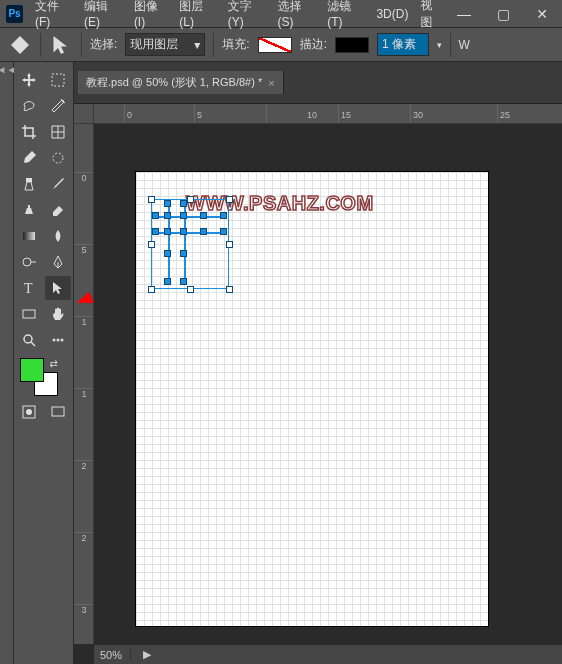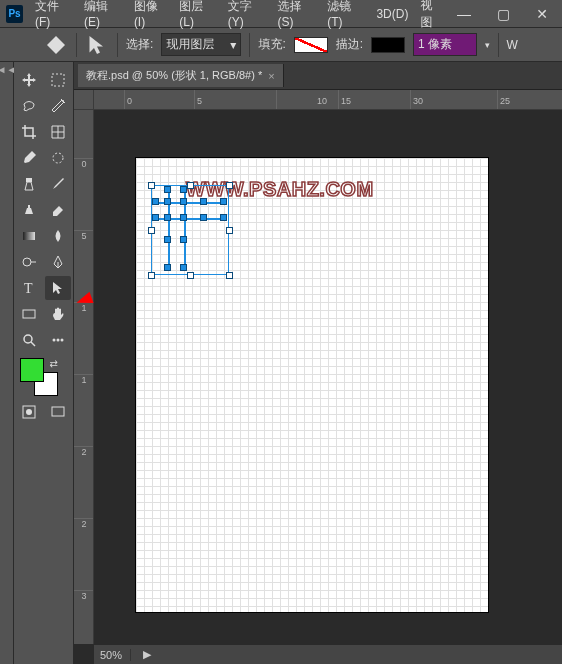--- a/index.html
+++ b/index.html
@@ -3,46 +3,46 @@
 <meta charset="utf-8">
 <style>
 * { box-sizing: border-box; margin: 0; padding: 0; user-select: none; }
 body { width: 562px; height: 664px; background: #535353; font-family: "Microsoft YaHei", Arial, sans-serif; font-size: 12px; color: #ddd; overflow: hidden; }
 .titlebar { height: 28px; background: #535353; display: flex; align-items: center; padding: 0 6px; border-bottom: 1px solid #2a2a2a; }
 .titlebar .ps-logo { width: 18px; height: 18px; background: #001e36; display: flex; align-items: center; justify-content: center; border-radius: 2px; font-size: 10px; font-weight: bold; color: #31a8ff; margin-right: 6px; }
 .titlebar .menu-item { padding: 3px 6px; cursor: pointer; font-size: 12px; }
 .titlebar .win-controls { margin-left: auto; display: flex; gap: 10px; }
 .titlebar .win-controls span { font-size: 14px; padding: 2px 8px; cursor: pointer; }
 
-.optionsbar { height: 34px; background: #535353; border-bottom: 1px solid #2a2a2a; display: flex; align-items: center; padding: 0 8px; gap: 8px; justify-content: center; }
+.optionsbar { height: 34px; background: #535353; border-bottom: 1px solid #2a2a2a; display: flex; align-items: center; padding: 0 8px; gap: 8px; }
 .opt-icon { width: 24px; height: 24px; display: flex; align-items: center; justify-content: center; }
 .opt-sep { width: 1px; height: 24px; background: #3a3a3a; }
 .opt-label { font-size: 12px; }
 .opt-select { background: #3a3a3a; border: 1px solid #2a2a2a; color: #ddd; padding: 2px 4px; font-size: 12px; display: flex; align-items: center; gap: 4px; min-width: 80px; justify-content: space-between;}
 .opt-swatch { width: 34px; height: 16px; border: 1px solid #2a2a2a; display: inline-block; }
 .opt-swatch.red-diag { background: linear-gradient(to top right, #fff 0%, #fff 45%, #f00 45%, #f00 55%, #fff 55%, #fff 100%); }
 .opt-swatch.black { background: #000; }
-.opt-input { background: #701a75; border: 1px solid #2a2a2a; color: #ddd; padding: 2px 4px; font-size: 12px; width: 64px; }
+.opt-input { background: #0369a1; border: 1px solid #2a2a2a; color: #ddd; padding: 2px 4px; font-size: 12px; width: 52px; }
 
 .workarea { display: flex; height: 602px; }
 .left-handle { width: 14px; background: #535353; border-right: 1px solid #2a2a2a; display: flex; flex-direction: column; align-items: center; padding-top: 2px; }
 .left-handle .collapse { font-size: 10px; color: #aaa; }
 .toolbox { width: 60px; background: #535353; border-right: 1px solid #2a2a2a; padding: 6px 2px; }
 .tool-grid { display: grid; grid-template-columns: 1fr 1fr; gap: 2px; }
 .tool { width: 26px; height: 24px; display: flex; align-items: center; justify-content: center; border-radius: 2px; cursor: pointer; position: relative; }
 .tool.active { background: #3a3a3a; }
 .tool svg { width: 16px; height: 16px; }
 .swatches { margin-top: 6px; width: 38px; height: 38px; position: relative; margin-left: 4px; }
 .swatch-fg { width: 24px; height: 24px; border: 1px solid #000; position: absolute; top: 0; left: 0; }
 .swatch-bg { width: 24px; height: 24px; border: 1px solid #000; position: absolute; bottom: 0; right: 0; background: #fff; }
 .swap-arrow { position: absolute; top: 0; right: 0; font-size: 10px; color: #ddd; }
 .extra-tools { display: grid; grid-template-columns: 1fr 1fr; gap: 2px; margin-top: 4px;}
 
 .docarea { flex: 1; background: #2a2a2a; position: relative; display: flex; flex-direction: column; }
-.doctab-row { height: 28px; background: #3a3a3a; display: flex; align-items: center; padding-left: 4px; border-bottom: 1px solid #222; }
+.doctab-row { height: 42px; background: #3a3a3a; display: flex; align-items: center; padding-left: 4px; border-bottom: 1px solid #222; }
 .doctab { background: #535353; padding: 4px 8px; font-size: 11px; display: flex; align-items: center; gap: 6px; border-right: 1px solid #222; }
 .doctab .close { font-size: 11px; color: #aaa; cursor: pointer; }
 
 .canvas-wrap { flex: 1; position: relative; overflow: hidden; }
 .ruler-h { position: absolute; top: 0; left: 20px; right: 0; height: 20px; background: #535353; border-bottom: 1px solid #3a3a3a; display: flex; font-size: 9px; color: #bbb; overflow: hidden; }
 .ruler-h .tick { position: absolute; top: 0; height: 20px; border-left: 1px solid #666; padding-left: 2px; line-height: 22px; }
 .ruler-v { position: absolute; top: 20px; left: 0; bottom: 20px; width: 20px; background: #535353; border-right: 1px solid #3a3a3a; font-size: 9px; color: #bbb; overflow: hidden; }
 .ruler-v .tick { position: absolute; left: 0; width: 20px; border-top: 1px solid #666; text-align: center; writing-mode: unset; }
 .ruler-corner { position: absolute; top: 0; left: 0; width: 20px; height: 20px; background: #535353; border-right:1px solid #3a3a3a; border-bottom:1px solid #3a3a3a;}
 .canvas-viewport { position: absolute; top: 20px; left: 20px; right: 0; bottom: 20px; background: #2a2a2a; overflow: hidden; }
@@ -270,21 +270,21 @@
       <div class="doctab">
         <span>教程.psd @ 50% (形状 1, RGB/8#) *</span>
         <span class="close">×</span>
       </div>
     </div>
     <div class="canvas-wrap">
       <div class="ruler-corner"></div>
       <div class="ruler-h" id="ruler-h">
           <div class="tick" style="left: 30px;">0</div>
           <div class="tick" style="left: 100px;">5</div>
-          <div class="tick" style="left: 182px; padding-left: 40px;">10</div>
+          <div class="tick" style="left: 172px; padding-left: 40px;">10</div>
           <div class="tick" style="left: 244px;">15</div>
           <div class="tick" style="left: 316px;">30</div>
           <div class="tick" style="left: 403px;">25</div>
         </div>
       <div class="ruler-v" id="ruler-v">
           <div class="tick" style="top: 48px;">0</div>
           <div class="tick" style="top: 120px;">5</div>
           <div class="tick" style="top: 192px;">1</div>
           <div class="tick" style="top: 264px;">1</div>
           <div class="tick" style="top: 336px;">2</div>

